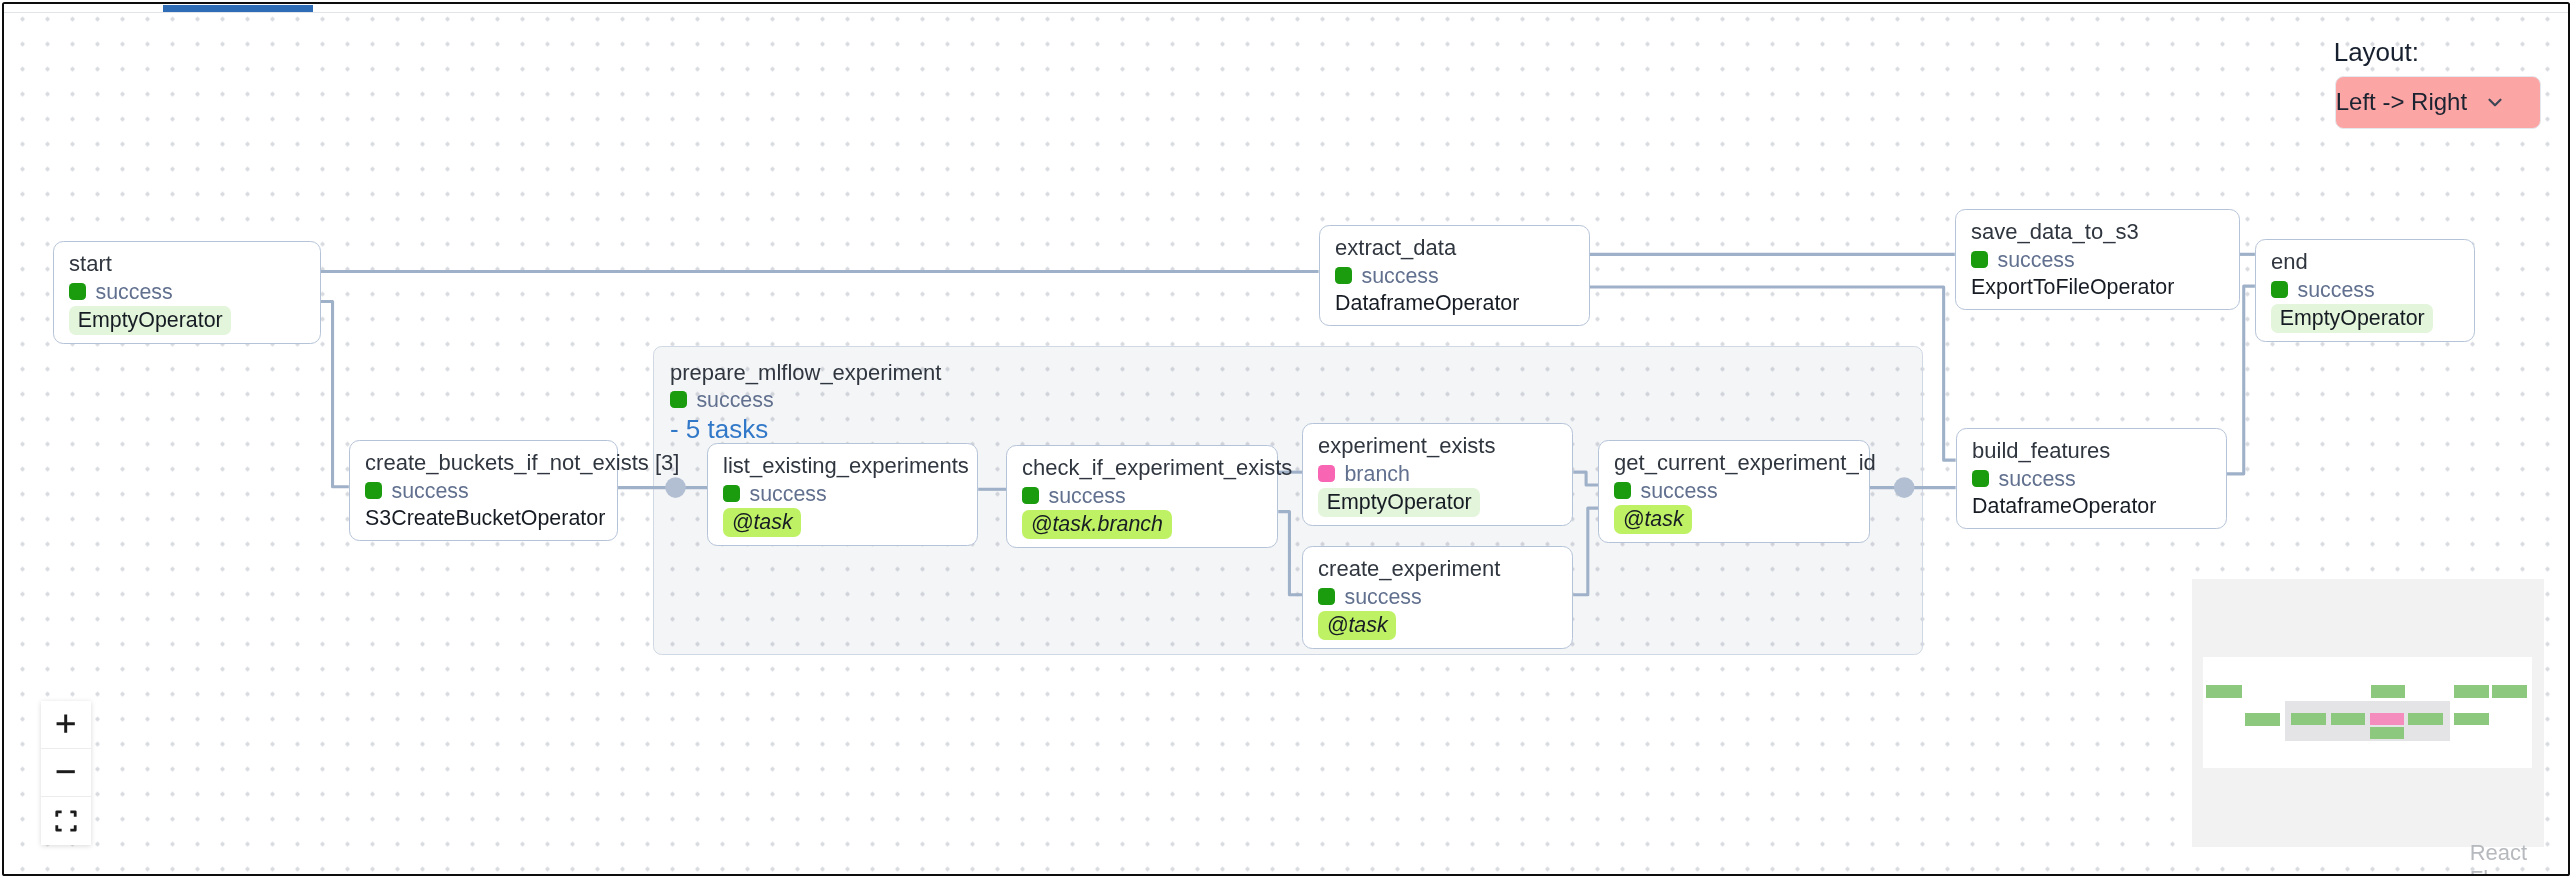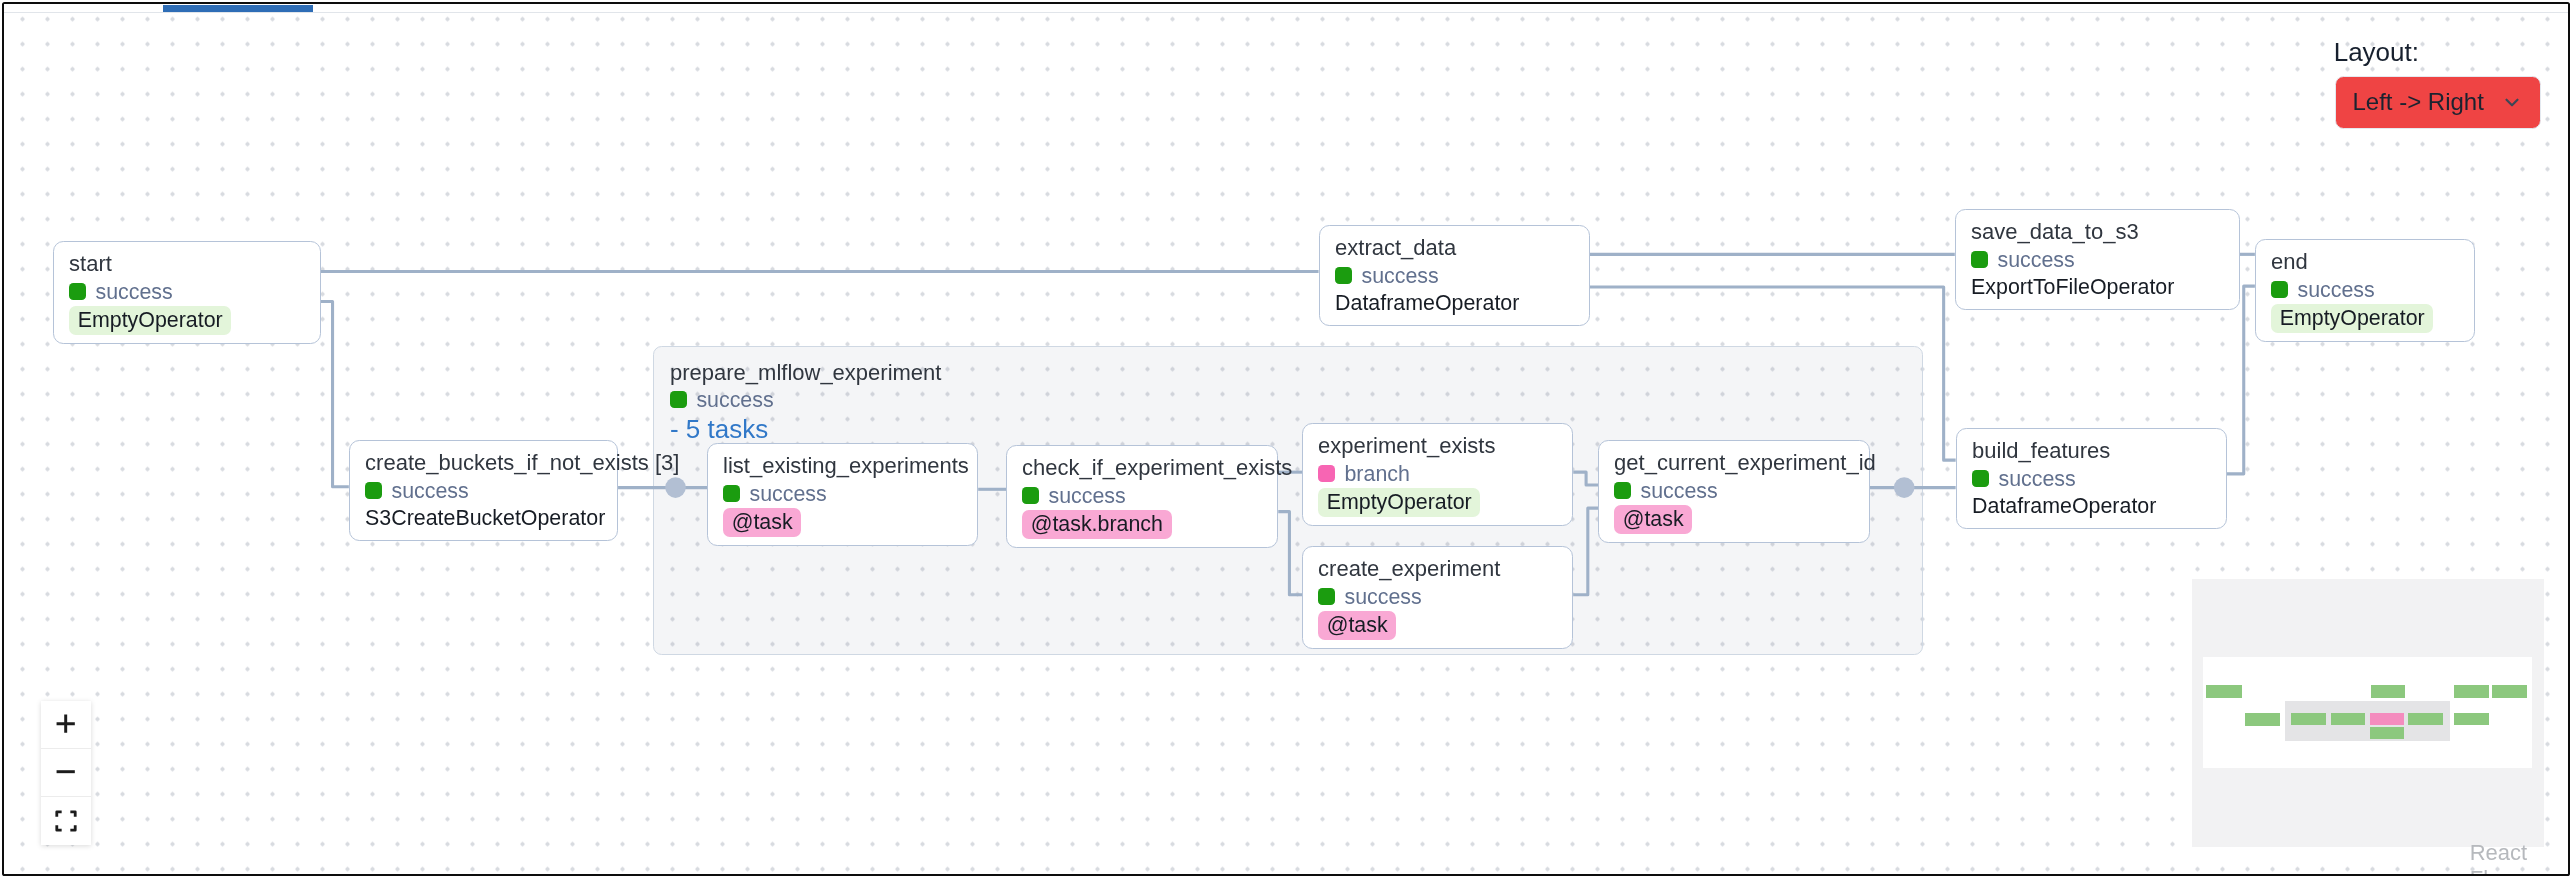--- a/index.html
+++ b/index.html
@@ -19,27 +19,27 @@
          border-radius:8.6px;box-sizing:border-box;padding:12px 16.3px;z-index:1;}
   .node{position:absolute;background:#fff;border:1.7px solid #b5c3d8;border-radius:10.3px;
         box-sizing:border-box;padding:8.6px 15.4px;z-index:3;}
   .node-title{font-size:22px;line-height:27.4px;color:#30363f;white-space:nowrap;}
   .status-row{display:flex;align-items:center;gap:9.4px;margin-top:0.9px;line-height:26px;}
   .status-square{width:17px;height:17px;border-radius:4.3px;flex:0 0 auto;}
   .status-label{font-size:21.4px;color:#61708e;}
   .operator{font-size:21.4px;line-height:26.6px;color:#171c24;display:inline-block;margin-top:1.7px;
             white-space:nowrap;}
   .operator.badge-green{background:#e3f5da;border-radius:6.9px;padding:0.9px 8.6px;}
-  .operator.badge-pink{background:#f9a8d4;border-radius:6.9px;padding:0.9px 8.6px;}
+  .operator.badge-pink{background:#bef264;border-radius:6.9px;padding:0.9px 8.6px;font-style:italic;}
   .tasks-link{font-size:26px;line-height:27.4px;color:#3178c8;margin-top:3px;}
 
   .layout-label{position:absolute;left:2330px;top:33px;font-size:26px;color:#17202e;z-index:30;}
-  .layout-select{position:absolute;left:2331px;top:72px;width:204px;height:51px;background:#ef4444;
+  .layout-select{position:absolute;left:2331px;top:72px;width:204px;height:51px;background:#fca5a5;
                  border:1.7px solid #e4e9f0;border-radius:8.6px;display:flex;align-items:center;
-                 justify-content:center;gap:17px;font-size:24px;color:#1b2330;z-index:30;cursor:pointer;}
+                 justify-content:flex-start;gap:17px;font-size:24px;color:#1b2330;z-index:30;cursor:pointer;}
 
   .controls{position:absolute;left:37px;top:697px;width:50px;z-index:30;
             box-shadow:0 0.9px 5.1px rgba(0,0,0,0.15);}
   .ctrl-btn{width:50px;height:48px;background:#fff;border:none;border-bottom:0.9px solid #ececec;
             display:flex;align-items:center;justify-content:center;cursor:pointer;padding:0;}
   .ctrl-btn:last-child{border-bottom:none;}
 
   .minimap{position:absolute;left:2188px;top:575px;width:352px;height:268px;
            background:#f2f2f3;z-index:25;}
   .mini-viewport{position:absolute;background:#ffffff;}

